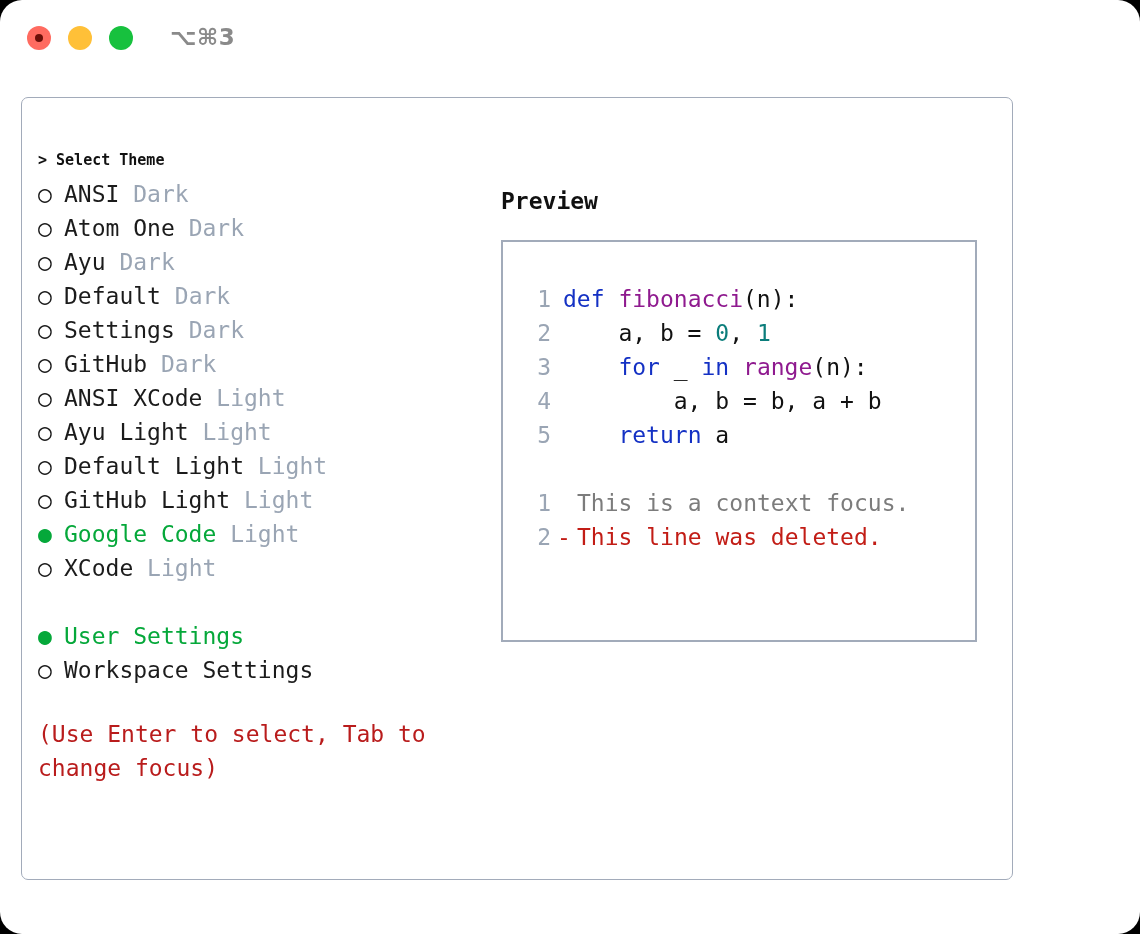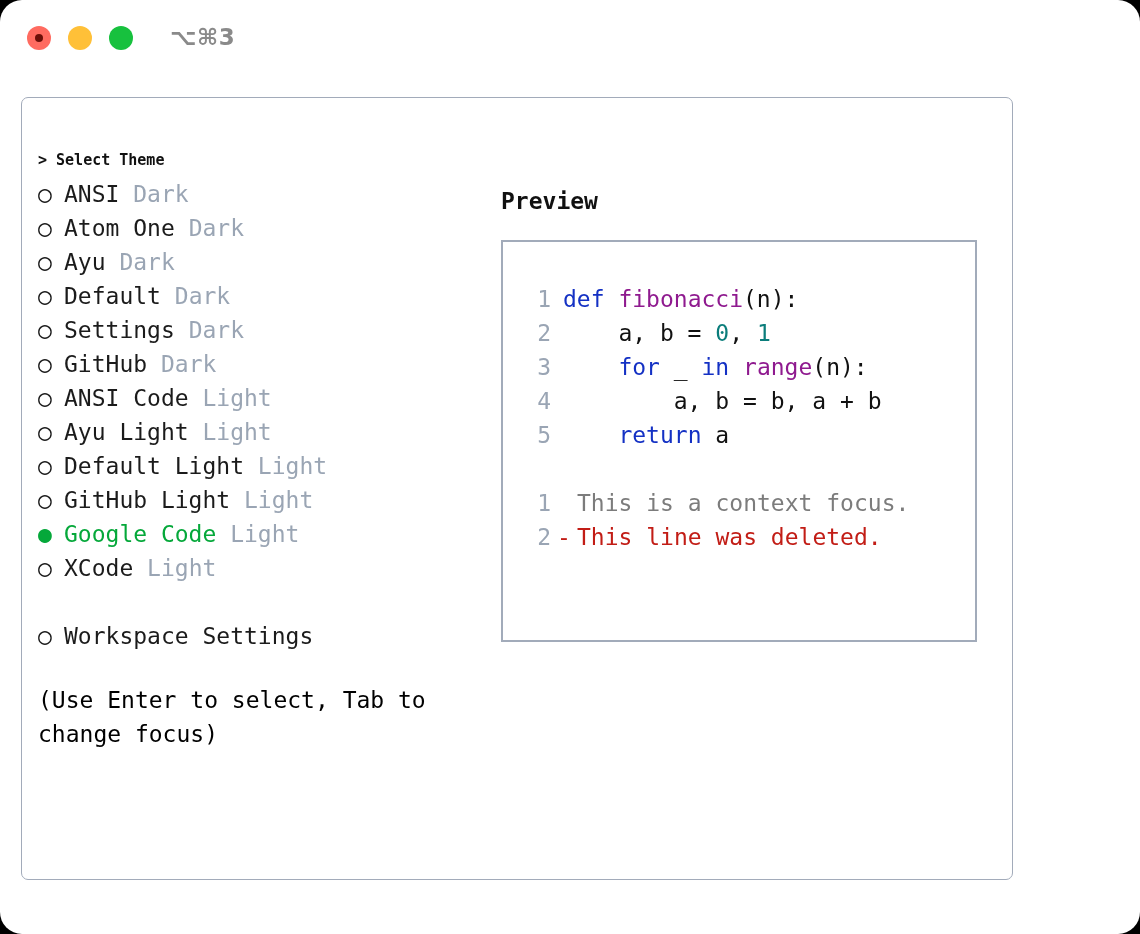--- a/index.html
+++ b/index.html
@@ -115,21 +115,21 @@
   .opt .tag {
     color: #9aa5b4;
   }
 
   .spacer-row { height: 34px; }
 
   .hint {
     margin-top: 30px;
     font-size: 23px;
     line-height: 34px;
-    color: #000000;
+    color: #b91c1c;
     width: 400px;
   }
 
   
   .right-col {
     position: absolute;
     left: 479px;
     top: 45px;
     width: 495px;
   }
@@ -201,32 +201,33 @@
 
       <div class="section-head bold"><span>&gt; </span><span>Select Theme</span></div>
 
       <div id="theme-options">
           <div class="opt"><span class="bullet">○</span><span>ANSI</span><span class="tag"> Dark</span></div>
           <div class="opt"><span class="bullet">○</span><span>Atom One</span><span class="tag"> Dark</span></div>
           <div class="opt"><span class="bullet">○</span><span>Ayu</span><span class="tag"> Dark</span></div>
           <div class="opt"><span class="bullet">○</span><span>Default</span><span class="tag"> Dark</span></div>
           <div class="opt"><span class="bullet">○</span><span>Settings</span><span class="tag"> Dark</span></div>
           <div class="opt"><span class="bullet">○</span><span>GitHub</span><span class="tag"> Dark</span></div>
-          <div class="opt"><span class="bullet">○</span><span>ANSI Code</span><span class="tag"> Light</span></div>
+          <div class="opt"><span class="bullet">○</span><span>ANSI XCode</span><span class="tag"> Light</span></div>
           <div class="opt"><span class="bullet">○</span><span>Ayu Light</span><span class="tag"> Light</span></div>
           <div class="opt"><span class="bullet">○</span><span>Default Light</span><span class="tag"> Light</span></div>
           <div class="opt"><span class="bullet">○</span><span>GitHub Light</span><span class="tag"> Light</span></div>
           <div class="opt selected"><span class="bullet">●</span><span>Google Code</span><span class="tag"> Light</span></div>
           <div class="opt"><span class="bullet">○</span><span>XCode</span><span class="tag"> Light</span></div>
         </div>
 
       <div class="spacer-row"></div>
 
 
       <div id="apply-options">
+          <div class="opt selected"><span class="bullet">●</span><span>User Settings</span></div>
           <div class="opt"><span class="bullet">○</span><span>Workspace Settings</span></div>
         </div>
 
       <div class="hint">(Use Enter to select, Tab to change focus)</div>
     </div>
 
     <div class="right-col">
       <div class="preview-title">Preview</div>
 
       <div class="preview-box">

